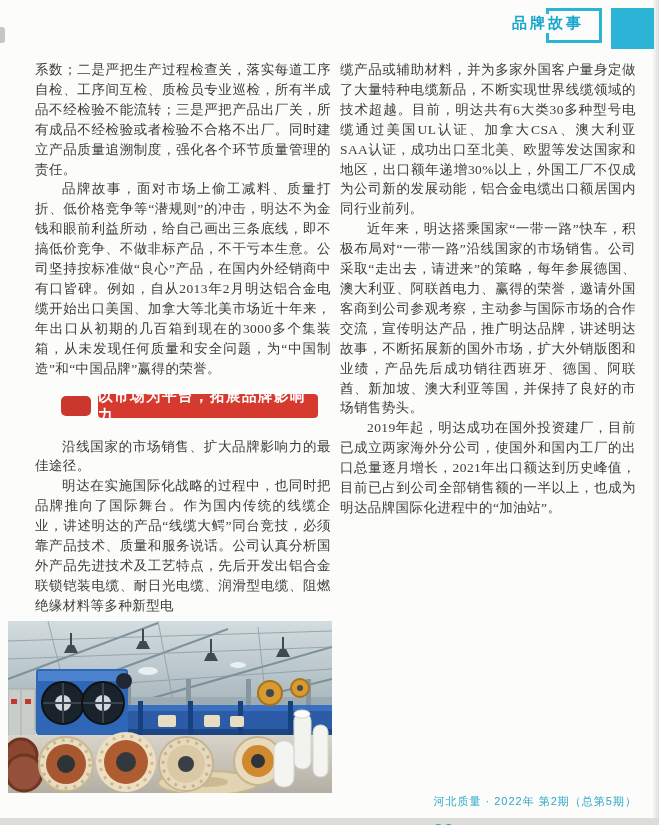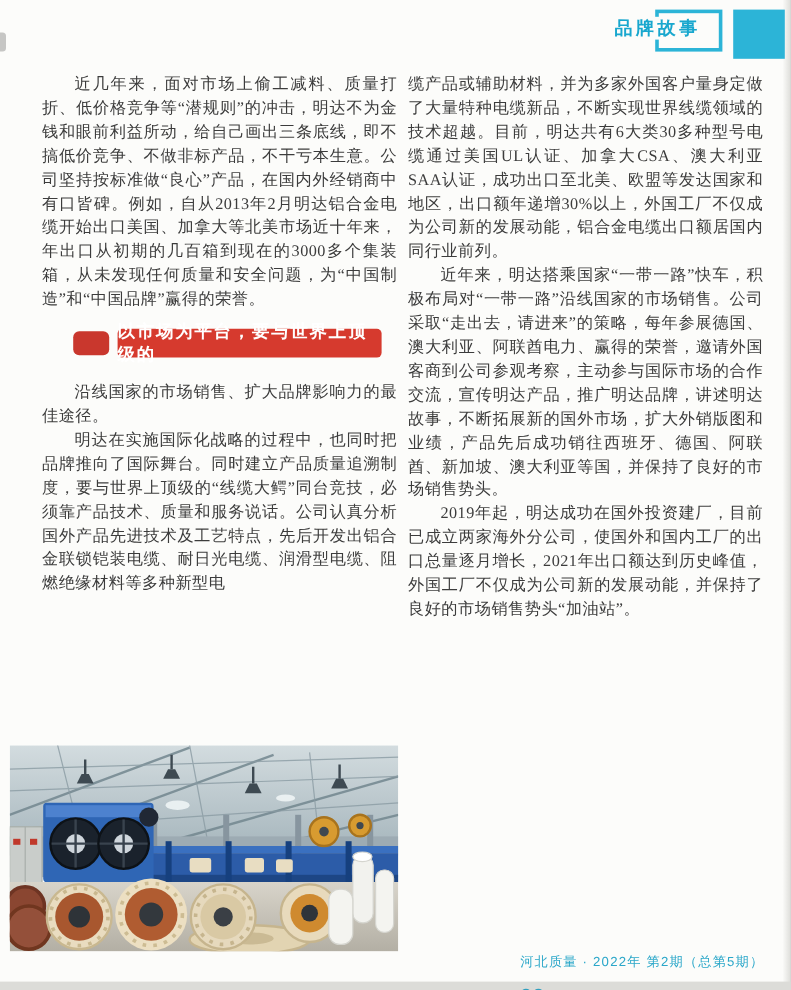--- a/index.html
+++ b/index.html
@@ -59,33 +59,34 @@
 
   <div class="smudge"></div>
   <div class="edge-right"></div>
   <div class="edge-bottom"></div>
 
   <div class="badge-square"></div>
   <div class="badge-frame"></div>
   <div class="badge-label">品牌故事</div>
 
   <div class="col col-left">
-    <p class="indent red-text">近几年来，面对市场上偷工减料、质量打折、低价格竞争等“潜规则”的冲击，明达不为金钱和眼前利益所动，给自己画出三条底线，即不搞低价竞争、不做非标产品，不干亏本生意。公司坚持按标准做“良心”产品，在国内外经销商中有口皆碑。例如，自从2013年2月明达铝合金电缆开始出口美国、加拿大等北美市场近十年来，年出口从初期的几百箱到现在的3000多个集装箱，从未发现任何质量和安全问题，为“中国制造”和“中国品牌”赢得的荣誉。</p>
+    <p>系数；二是严把生产过程检查关，落实每道工序自检、工序间互检、质检员专业巡检，所有半成品不经检验不能流转；三是严把产品出厂关，所有成品不经检验或者检验不合格不出厂。同时建立产品质量追溯制度，强化各个环节质量管理的责任。</p>
+    <p class="indent red-text">品牌故事，面对市场上偷工减料、质量打折、低价格竞争等“潜规则”的冲击，明达不为金钱和眼前利益所动，给自己画出三条底线，即不搞低价竞争、不做非标产品，不干亏本生意。公司坚持按标准做“良心”产品，在国内外经销商中有口皆碑。例如，自从2013年2月明达铝合金电缆开始出口美国、加拿大等北美市场近十年来，年出口从初期的几百箱到现在的3000多个集装箱，从未发现任何质量和安全问题，为“中国制造”和“中国品牌”赢得的荣誉。</p>
     <div class="sec-heading">
       <div class="sec-tab"></div>
-      <div class="sec-bar">以市场为平台，要与世界上顶级的</div>
+      <div class="sec-bar">以市场为平台，拓展品牌影响力</div>
     </div>
     <p class="indent">沿线国家的市场销售、扩大品牌影响力的最佳途径。</p>
-    <p class="indent">明达在实施国际化战略的过程中，也同时把品牌推向了国际舞台。同时建立产品质量追溯制度，要与世界上顶级的“线缆大鳄”同台竞技，必须靠产品技术、质量和服务说话。公司认真分析国外产品先进技术及工艺特点，先后开发出铝合金联锁铠装电缆、耐日光电缆、润滑型电缆、阻燃绝缘材料等多种新型电</p>
+    <p class="indent">明达在实施国际化战略的过程中，也同时把品牌推向了国际舞台。作为国内传统的线缆企业，讲述明达的产品“线缆大鳄”同台竞技，必须靠产品技术、质量和服务说话。公司认真分析国外产品先进技术及工艺特点，先后开发出铝合金联锁铠装电缆、耐日光电缆、润滑型电缆、阻燃绝缘材料等多种新型电</p>
   </div>
 
   <div class="col col-right">
     <p>缆产品或辅助材料，并为多家外国客户量身定做了大量特种电缆新品，不断实现世界线缆领域的技术超越。目前，明达共有6大类30多种型号电缆通过美国UL认证、加拿大CSA、澳大利亚SAA认证，成功出口至北美、欧盟等发达国家和地区，出口额年递增30%以上，外国工厂不仅成为公司新的发展动能，铝合金电缆出口额居国内同行业前列。</p>
     <p class="indent">近年来，明达搭乘国家“一带一路”快车，积极布局对“一带一路”沿线国家的市场销售。公司采取“走出去，请进来”的策略，每年参展德国、澳大利亚、阿联酋电力、赢得的荣誉，邀请外国客商到公司参观考察，主动参与国际市场的合作交流，宣传明达产品，推广明达品牌，讲述明达故事，不断拓展新的国外市场，扩大外销版图和业绩，产品先后成功销往西班牙、德国、阿联酋、新加坡、澳大利亚等国，并保持了良好的市场销售势头。</p>
-    <p class="indent">2019年起，明达成功在国外投资建厂，目前已成立两家海外分公司，使国外和国内工厂的出口总量逐月增长，2021年出口额达到历史峰值，外国工厂不仅成为公司新的发展动能，并保持了良好的市场销售势头“加油站”。</p>
+    <p class="indent">2019年起，明达成功在国外投资建厂，目前已成立两家海外分公司，使国外和国内工厂的出口总量逐月增长，2021年出口额达到历史峰值，目前已占到公司全部销售额的一半以上，也成为明达品牌国际化进程中的“加油站”。</p>
   </div>
 
   <div class="photo">
     <svg width="324" height="172" viewBox="0 0 324 172" xmlns="http://www.w3.org/2000/svg">
       <defs>
         <linearGradient id="ceil" x1="0" y1="0" x2="0" y2="1">
           <stop offset="0" stop-color="#d3dcdf"></stop>
             <stop offset="1" stop-color="#a4b4bb"></stop>
         </linearGradient>
         <linearGradient id="floor" x1="0" y1="0" x2="0" y2="1">

